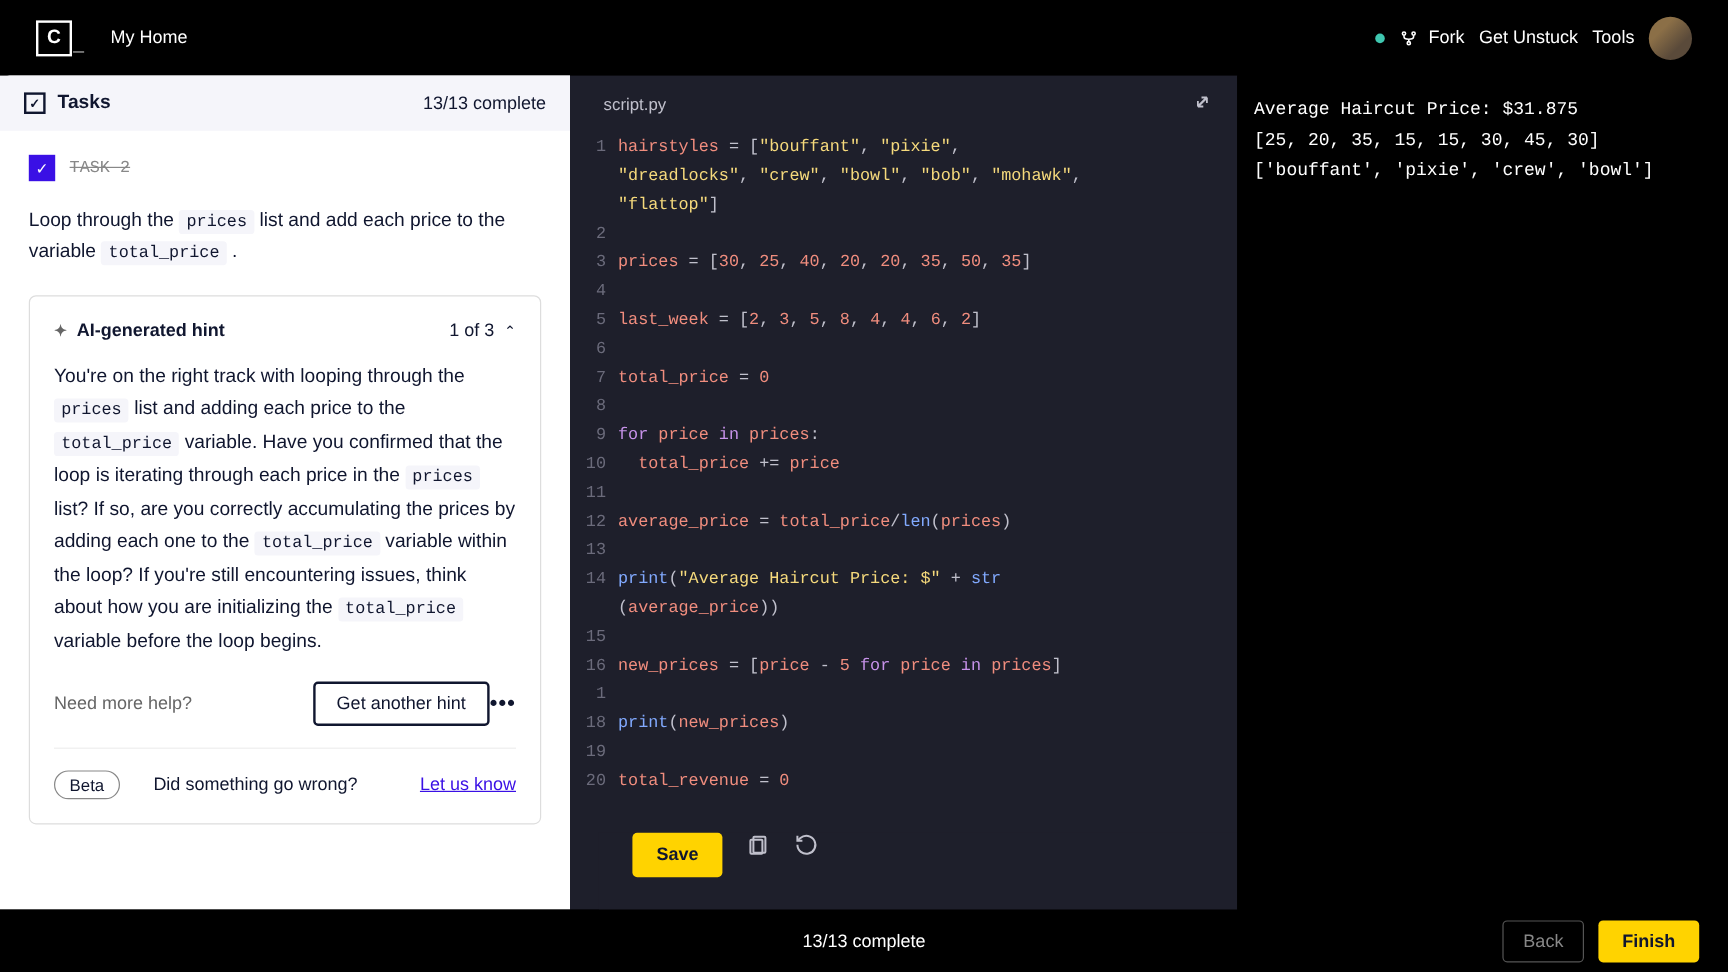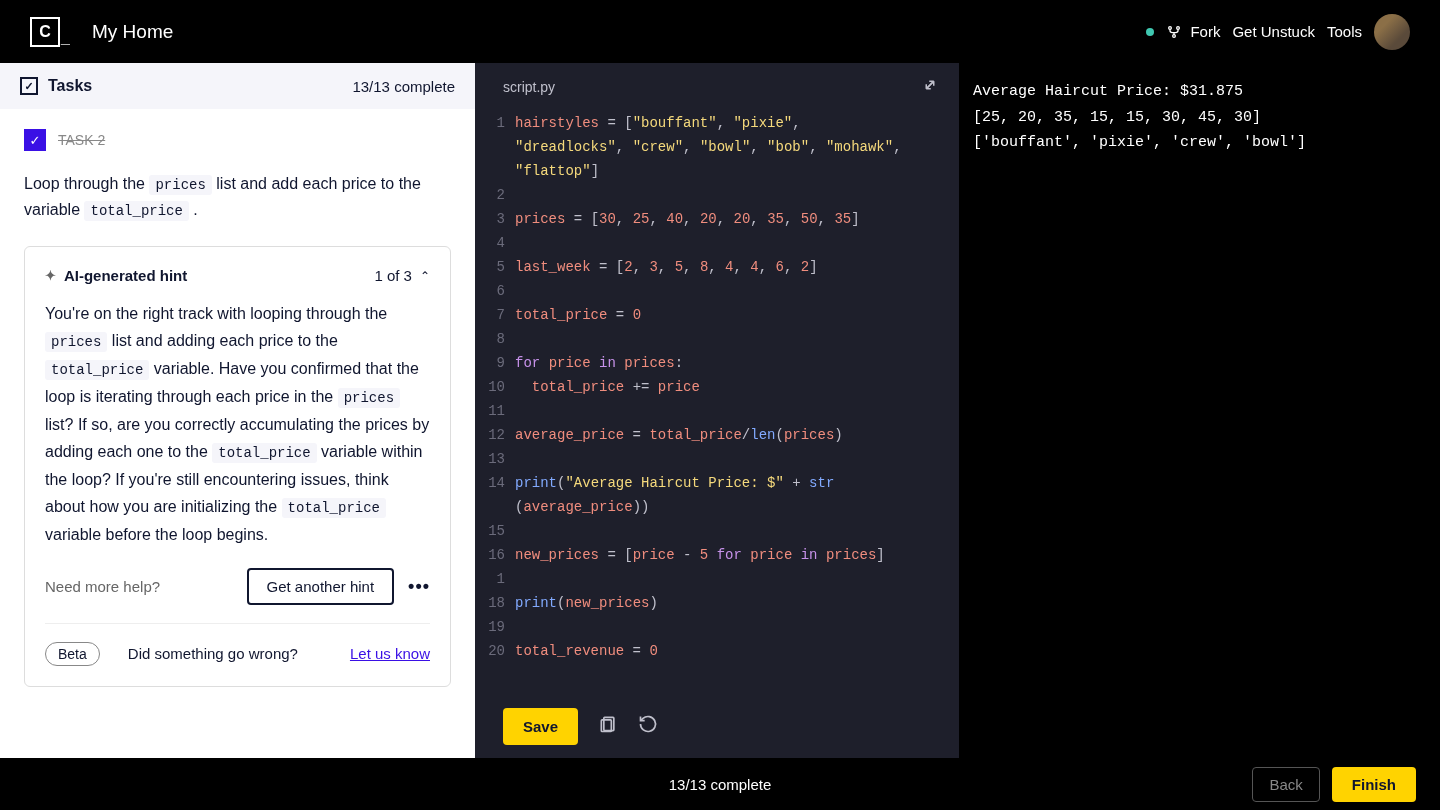--- a/index.html
+++ b/index.html
@@ -26,21 +26,21 @@
   display: flex; align-items: center; justify-content: center;
   color: #fff; font-weight: bold; font-size: 16px;
   position: relative;
 }
 .logo::after {
   content: "_";
   position: absolute;
   right: -12px; bottom: -2px;
   color: #fff; font-weight: bold;
 }
-.nav-link { color: #fff; font-size: 19px; font-weight: 500; }
+.nav-link { color: #fff; font-size: 15px; font-weight: 500; }
 .header-right { display: flex; align-items: center; gap: 12px; }
 .status-dot { width: 8px; height: 8px; border-radius: 50%; background: #3fc7b0; }
 .fork-item { display: flex; align-items: center; gap: 8px; color: #fff; font-size: 15px; }
 .fork-icon { width: 16px; height: 16px; }
 .header-link { color: #fff; font-size: 15px; }
 .avatar {
   width: 36px; height: 36px; border-radius: 50%;
   background: linear-gradient(135deg, #8b6f47 30%, #5a4a3a 70%);
 }
 
@@ -65,76 +65,76 @@
 .check-icon::after { content: "✓"; font-size: 11px; color: #10162f; }
 .progress-text { color: #10162f; font-size: 15px; }
 .sidebar-body { padding: 20px 24px; overflow-y: auto; flex: 1; }
 .task-item { display: flex; align-items: center; gap: 12px; margin-bottom: 20px; }
 .task-check {
   width: 22px; height: 22px; background: #3a10e5;
   display: flex; align-items: center; justify-content: center;
 }
 .task-check::after { content: "✓"; color: #fff; font-size: 13px; }
 .task-label {
-  font-family: Liberation Sans, sans-serif; font-size: 14px;
+  font-family: Liberation Mono, monospace; font-size: 14px;
   color: #888; text-decoration: line-through;
 }
 .task-desc { color: #10162f; font-size: 16px; line-height: 1.6; margin-bottom: 24px; }
 .code-pill {
   background: #f5f5fa; padding: 2px 6px; border-radius: 3px;
   font-family: "Courier New", monospace; font-size: 14px;
 }
 .hint-box { border: 1px solid #ddd; border-radius: 6px; padding: 20px; }
 .hint-header { display: flex; align-items: center; justify-content: space-between; margin-bottom: 16px; }
 .hint-title { display: flex; align-items: center; gap: 8px; color: #10162f; font-weight: 600; font-size: 15px; }
 .sparkle-icon { font-size: 13px; color: #666; }
 .hint-counter { display: flex; align-items: center; gap: 8px; color: #10162f; font-size: 15px; }
 .chevron-up { font-size: 12px; }
 .hint-body { color: #10162f; font-size: 16px; line-height: 1.7; margin-bottom: 20px; }
 .hint-footer { display: flex; align-items: center; justify-content: space-between; margin-bottom: 18px; }
 .need-help { color: #666; font-size: 15px; }
-.hint-actions { display: flex; align-items: center; gap: 14px; }
+.hint-actions { display: flex; align-items: center; }
 .get-hint-btn {
   border: 2px solid #10162f; background: #fff; color: #10162f;
   padding: 8px 18px; font-size: 15px; font-weight: 500; border-radius: 4px;
 }
 .dots { font-size: 18px; font-weight: bold; letter-spacing: 1px; color: #10162f; }
 .beta-row {
   border-top: 1px solid #eee; padding-top: 18px;
   display: flex; align-items: center; gap: 28px;
 }
 .beta-badge {
   border: 1px solid #888; border-radius: 14px;
   padding: 3px 12px; font-size: 14px; color: #10162f;
 }
 .beta-text { color: #10162f; font-size: 15px; }
 .beta-link { color: #3a10e5; font-size: 15px; text-decoration: underline; margin-left: auto; }
 
 .editor {
-  width: 484px;
+  width: 556px;
   background: #1e1f2b;
   display: flex; flex-direction: column;
 }
 .editor-tabs { display: flex; align-items: center; justify-content: space-between; padding: 0 20px; height: 48px; }
 .tab { color: #c0c0cc; font-size: 14px; padding: 14px 8px; }
 .expand-icon { color: #c0c0cc; font-size: 18px; }
 .expand-svg { width: 18px; height: 18px; }
 .code-area { flex: 1; display: flex; overflow-y: auto; font-family: "Courier New", monospace; font-size: 14px; line-height: 24px; }
 .gutter { width: 40px; text-align: right; padding-right: 10px; color: #6b6b7b; user-select: none; }
 .gutter div { height: 24px; position: relative; }
 .fold-arrow { position: absolute; left: -6px; color: #6b6b7b; font-size: 10px; }
 .code-lines { flex: 1; padding-right: 10px; }
 .code-lines .line { height: 24px; white-space: pre; color: #c0c0cc; }
 .tok-var { color: #f08d7e; }
 .tok-str { color: #f5d97c; }
 .tok-num { color: #f08d7e; }
 .tok-key { color: #c792ea; }
 .tok-op { color: #c0c0cc; }
 .tok-fn { color: #82aaff; }
-.editor-footer { height: 64px; display: flex; align-items: center; gap: 20px; padding: 0 28px; background: #1e1f2b; }
+.editor-footer { height: 64px; display: flex; align-items: flex-start; gap: 20px; padding: 0 28px; background: #1e1f2b; margin-left: 24px; }
 .save-btn {
   background: #ffd300; color: #10162f; border: none;
   padding: 10px 20px; font-size: 15px; font-weight: 600; border-radius: 4px;
 }
 .editor-icon { color: #c0c0cc; font-size: 18px; }
 .editor-icon svg { width: 20px; height: 20px; }
 
 .output {
   flex: 1; background: #000; color: #fff;
   font-family: "Courier New", monospace; font-size: 15px;

